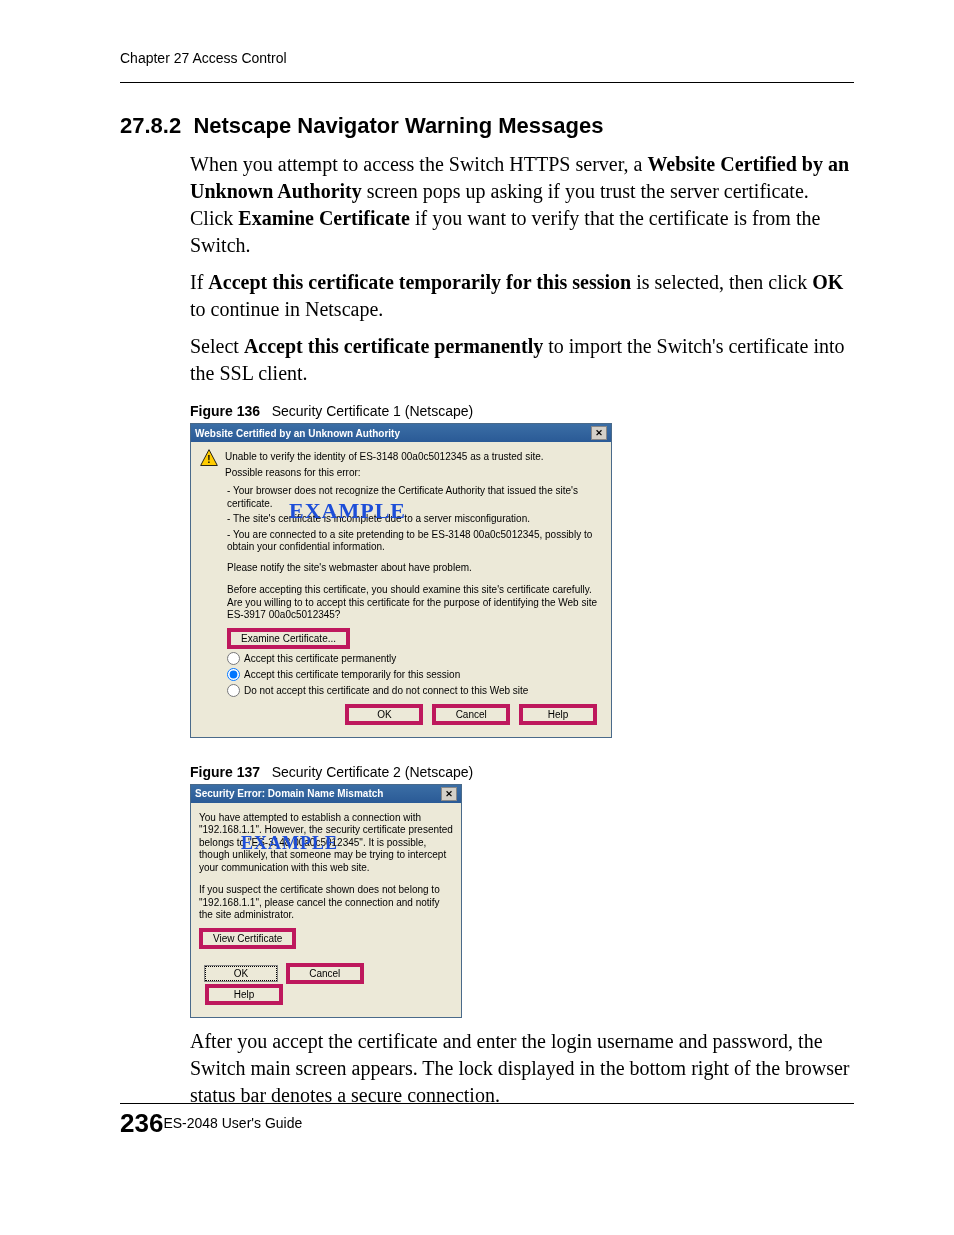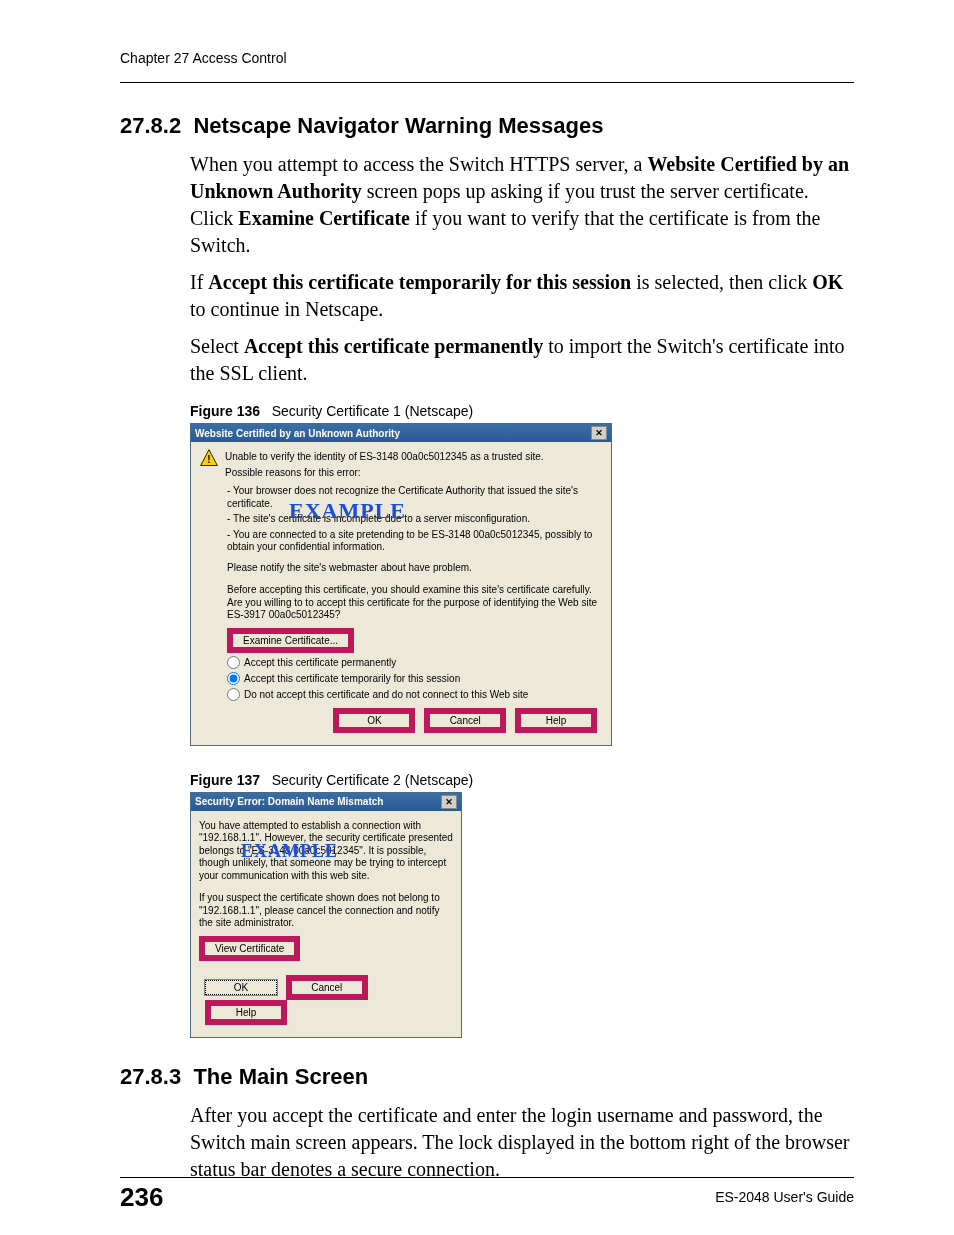--- a/index.html
+++ b/index.html
@@ -80,21 +80,21 @@
   .warn-row { display: flex; align-items: flex-start; gap: 6px; }
   .warn-icon {
     width: 20px; height: 20px;
     display: inline-block;
     position: relative;
   }
   .warn-icon svg { width: 100%; height: 100%; }
   .d-line { margin: 3px 0; line-height: 1.25; }
   .d-btn {
     display: inline-block;
-    border: 6px solid #be185d;
+    border: 4px solid #be185d;
     background: #ece9d8;
     padding: 1px 10px;
     font-size: 10px;
     font-family: Tahoma, Arial, sans-serif;
   }
   .d-btn.default { border: 1px dotted #000; outline: 1px solid #888; }
   .radio-row, .radio-row label { font-size: 10px; }
   .radio-row { margin: 3px 0 3px 28px; display:flex; align-items:center; gap:4px;}
   .radio-row input { margin:0; }
   .dialog-buttons { text-align: right; padding: 4px 6px; }
@@ -113,21 +113,21 @@
   .example-stamp.s2 { top: 30px; left: 50px; font-size: 18px; }
   .stamp-wrap { position: relative; display:inline-block; }
   .footer {
     position: absolute;
     bottom: 40px;
     left: 120px;
     right: 100px;
     border-top: 1px solid #000;
     padding-top: 4px;
     display: flex;
-    justify-content: space-between;
+    justify-content: flex-start;
     align-items: center;
     font-family: Arial, Helvetica, sans-serif;
   }
   .page-num {
     font-size: 26px;
     font-weight: bold;
   }
   .guide-name {
     font-size: 14px;
   }
@@ -224,23 +224,20 @@
         <span class="d-btn">View Certificate</span>
       </div>
       <div class="dialog-buttons left" style="margin-top:10px">
         <span class="d-btn default">OK</span>
         <span class="d-btn">Cancel</span>
         <span class="d-btn">Help</span>
       </div>
     </div>
   </div>
 
-  <div class="section-heading" style="margin-top:26px">
-    <span>27.8.3</span>&nbsp;&nbsp;<span>The Main Screen</span>
-  </div>
 
   <p class="body-text">After you accept the certificate and enter the login username and password, the Switch main screen appears. The lock displayed in the bottom right of the browser status bar denotes a secure connection.</p>
 
   <div class="footer">
     <span class="page-num">236</span>
     <span class="guide-name">ES-2048 User's Guide</span>
   </div>
 </div>
 
 </body></html>

